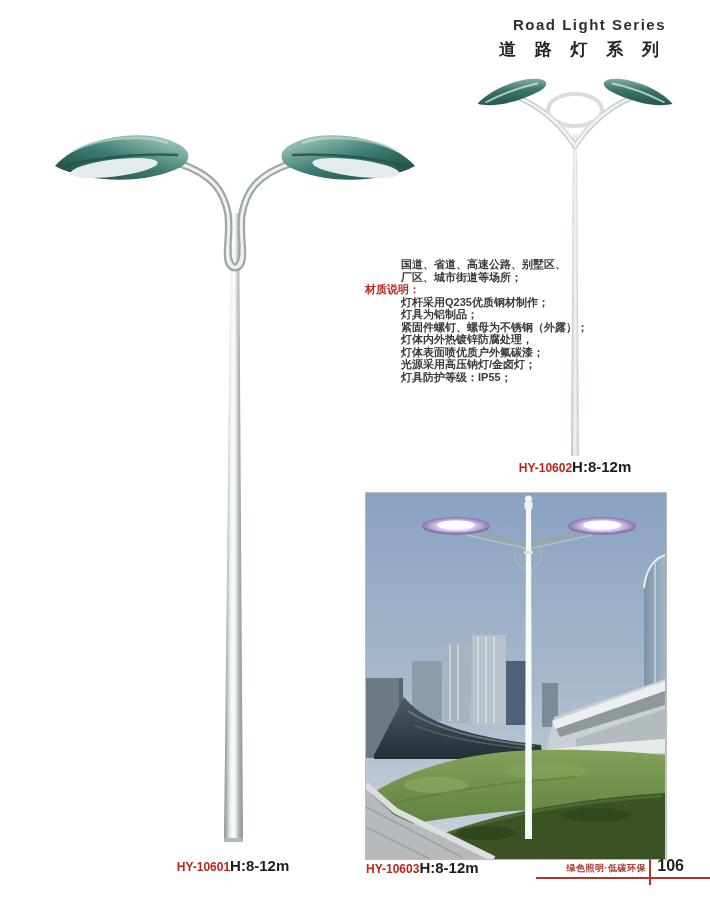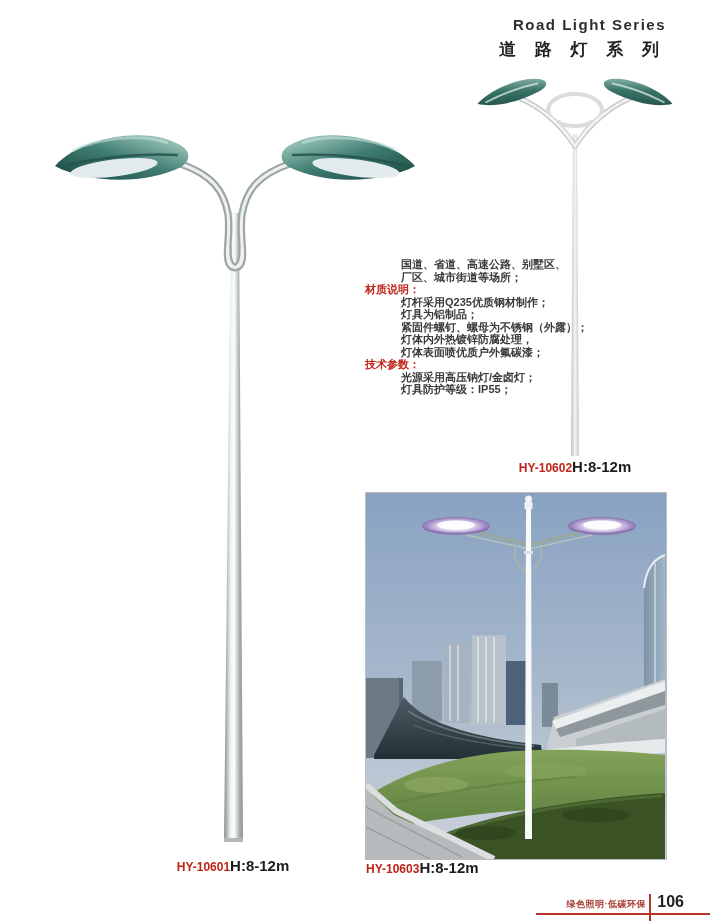--- a/index.html
+++ b/index.html
@@ -23,21 +23,21 @@
   .label-10602{left:455px;top:458px;width:240px;text-align:center;}
   .label-10601{left:93px;top:857px;width:280px;text-align:center;}
   .label-10603{left:366px;top:859px;}
   
   .lamp1{position:absolute;left:0;top:118px;}
   .lamp2{position:absolute;left:455px;top:66px;}
   
   .photo{position:absolute;left:365px;top:492px;width:300px;height:366px;
     border:1px solid #b9bdbf;overflow:hidden;background:#9db0c4;}
   
-  .footer{position:absolute;left:520px;top:891px;width:190px;height:30px;}
+  .footer{position:absolute;left:520px;top:855px;width:190px;height:30px;}
   .slogan{position:absolute;right:64px;top:7px;font-size:9px;font-weight:bold;
     color:#a8382e;letter-spacing:0.5px;white-space:nowrap;}
   .v-divider{position:absolute;right:59px;top:3px;width:2px;height:27px;background:#b5352b;}
   .page-num{position:absolute;right:26px;top:2px;font-size:16px;font-weight:bold;color:#222;}
   .h-rule{position:absolute;left:16px;right:0;top:22px;height:2px;background:#b5352b;}
 </style>
 </head>
 <body>
 
 <div class="page">
@@ -134,21 +134,20 @@
 
   <div class="desc">
       <div class="desc-line">国道、省道、高速公路、别墅区、</div>
       <div class="desc-line">厂区、城市街道等场所；</div>
       <div class="desc-heading">材质说明：</div>
       <div class="desc-line">灯杆采用Q235优质钢材制作；</div>
       <div class="desc-line">灯具为铝制品；</div>
       <div class="desc-line">紧固件螺钉、螺母为不锈钢（外露）；</div>
       <div class="desc-line">灯体内外热镀锌防腐处理，</div>
       <div class="desc-line">灯体表面喷优质户外氟碳漆；</div>
-      <div class="desc-heading">技术参数：</div>
       <div class="desc-line">光源采用高压钠灯/金卤灯；</div>
       <div class="desc-line">灯具防护等级：IP55；</div>
     </div>
 
   <div class="photo">
     <svg width="300" height="366" viewBox="0 0 300 366">
       <defs>
         <linearGradient id="sky" x1="0" y1="0" x2="0" y2="1">
           <stop offset="0" stop-color="#89a2c2"></stop>
           <stop offset="0.5" stop-color="#a6b7cb"></stop>

